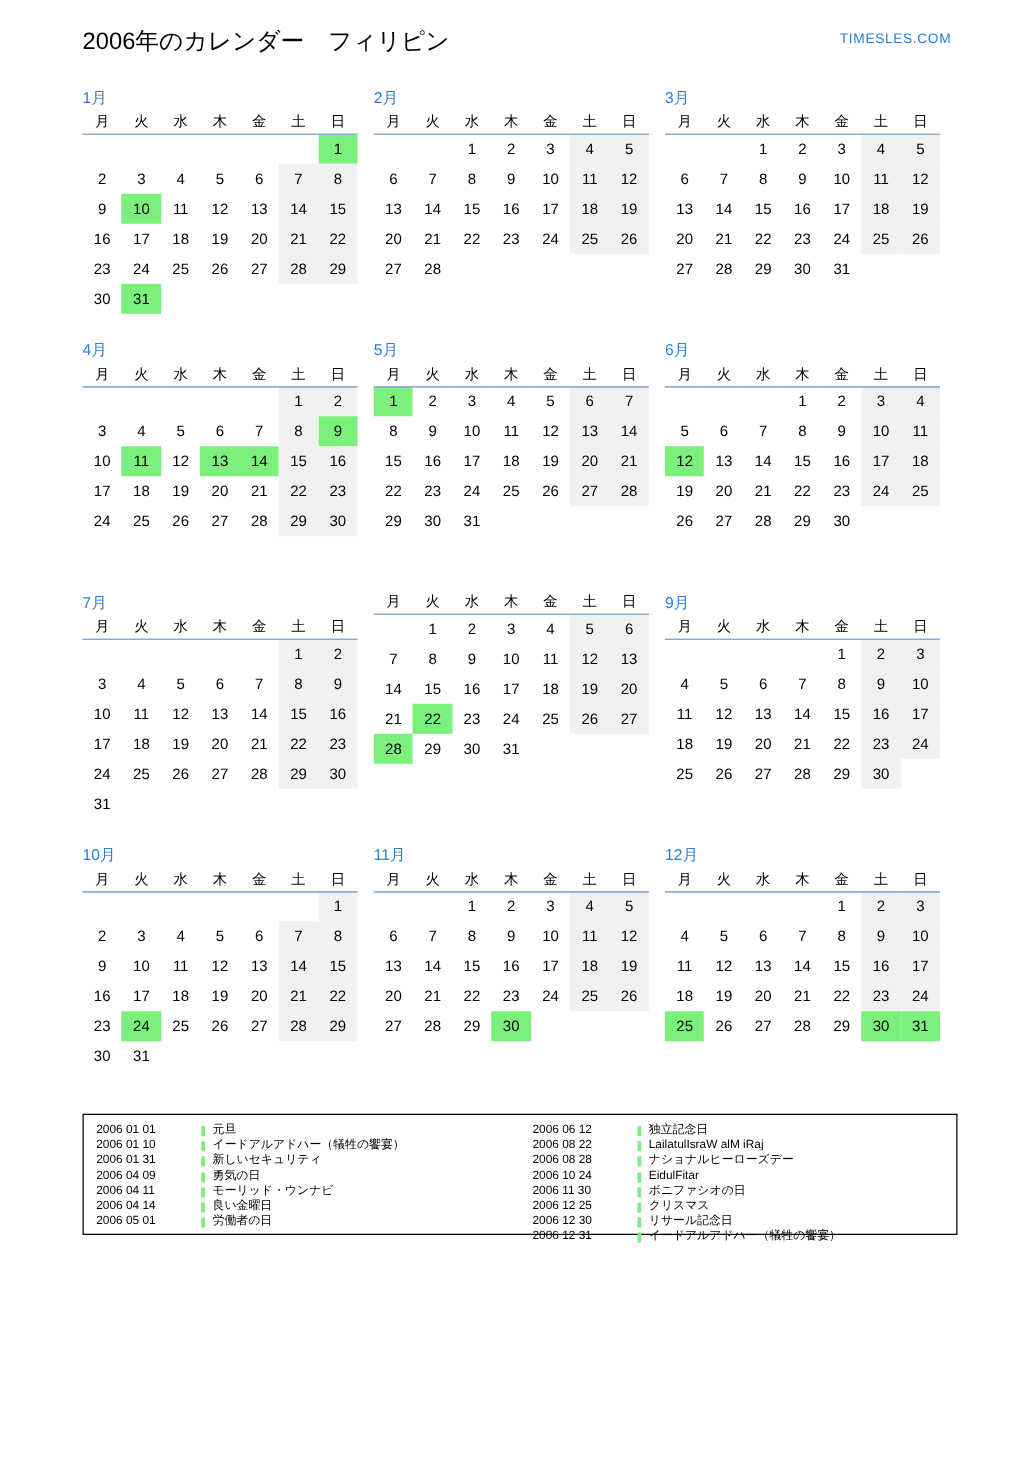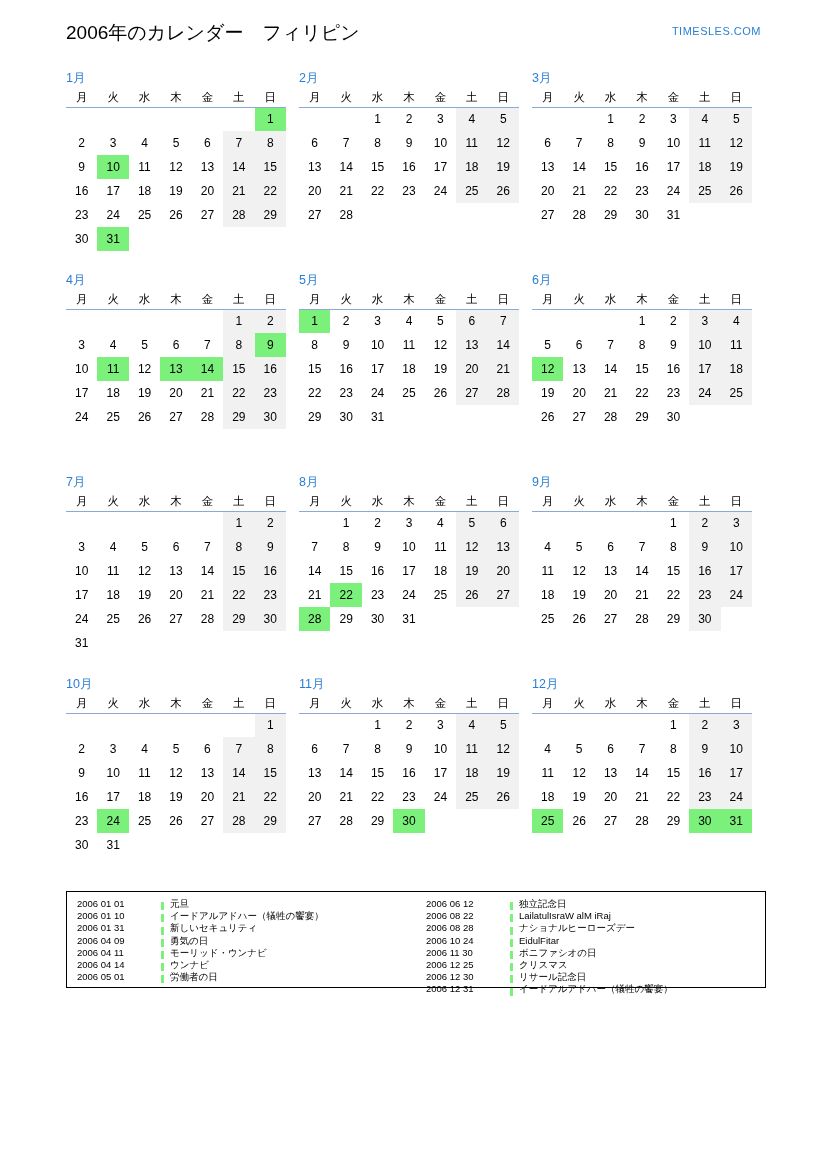--- a/index.html
+++ b/index.html
@@ -94,21 +94,21 @@
     display: flex;
     padding: 6px 0 0 0;
     height: 100%;
   }
   .hol-col {
     width: 50%;
     padding-left: 10px;
   }
   .hol-row {
     display: flex;
-    align-items: flex-end;
+    align-items: center;
     font-size: 9.5px;
     line-height: 12.2px;
     height: 12.2px;
     white-space: nowrap;
   }
   .hol-date { width: 84px; color: #000; font-family: "Liberation Sans", sans-serif; }
   .hol-bar {
     display: inline-block;
     width: 3px;
     height: 8px;
@@ -583,21 +583,20 @@
               <td class="blank">&nbsp;</td>
               <td class="blank">&nbsp;</td>
               <td class="blank">&nbsp;</td>
               <td class="blank">&nbsp;</td>
               <td class="blank">&nbsp;</td>
             </tr>
           </tbody>
         </table>
       </div>
       <div class="month">
-        <div class="month-name">8月</div>
         <table class="cal">
           <thead>
             <tr>
               <th>月</th>
               <th>火</th>
               <th>水</th>
               <th>木</th>
               <th>金</th>
               <th>土</th>
               <th>日</th>
@@ -939,21 +938,21 @@
             <span class="hol-name">勇気の日</span>
           </div>
           <div class="hol-row">
             <span class="hol-date">2006 04 11</span>
             <span class="hol-bar" style="background: rgb(123, 240, 123);"></span>
             <span class="hol-name">モーリッド・ウンナビ</span>
           </div>
           <div class="hol-row">
             <span class="hol-date">2006 04 14</span>
             <span class="hol-bar" style="background: rgb(123, 240, 123);"></span>
-            <span class="hol-name">ウンナビ</span>
+            <span class="hol-name">良い金曜日</span>
           </div>
           <div class="hol-row">
             <span class="hol-date">2006 05 01</span>
             <span class="hol-bar" style="background: rgb(123, 240, 123);"></span>
             <span class="hol-name">労働者の日</span>
           </div>
         </div>
       <div class="hol-col right" id="hol-right">
           <div class="hol-row">
             <span class="hol-date">2006 06 12</span>

